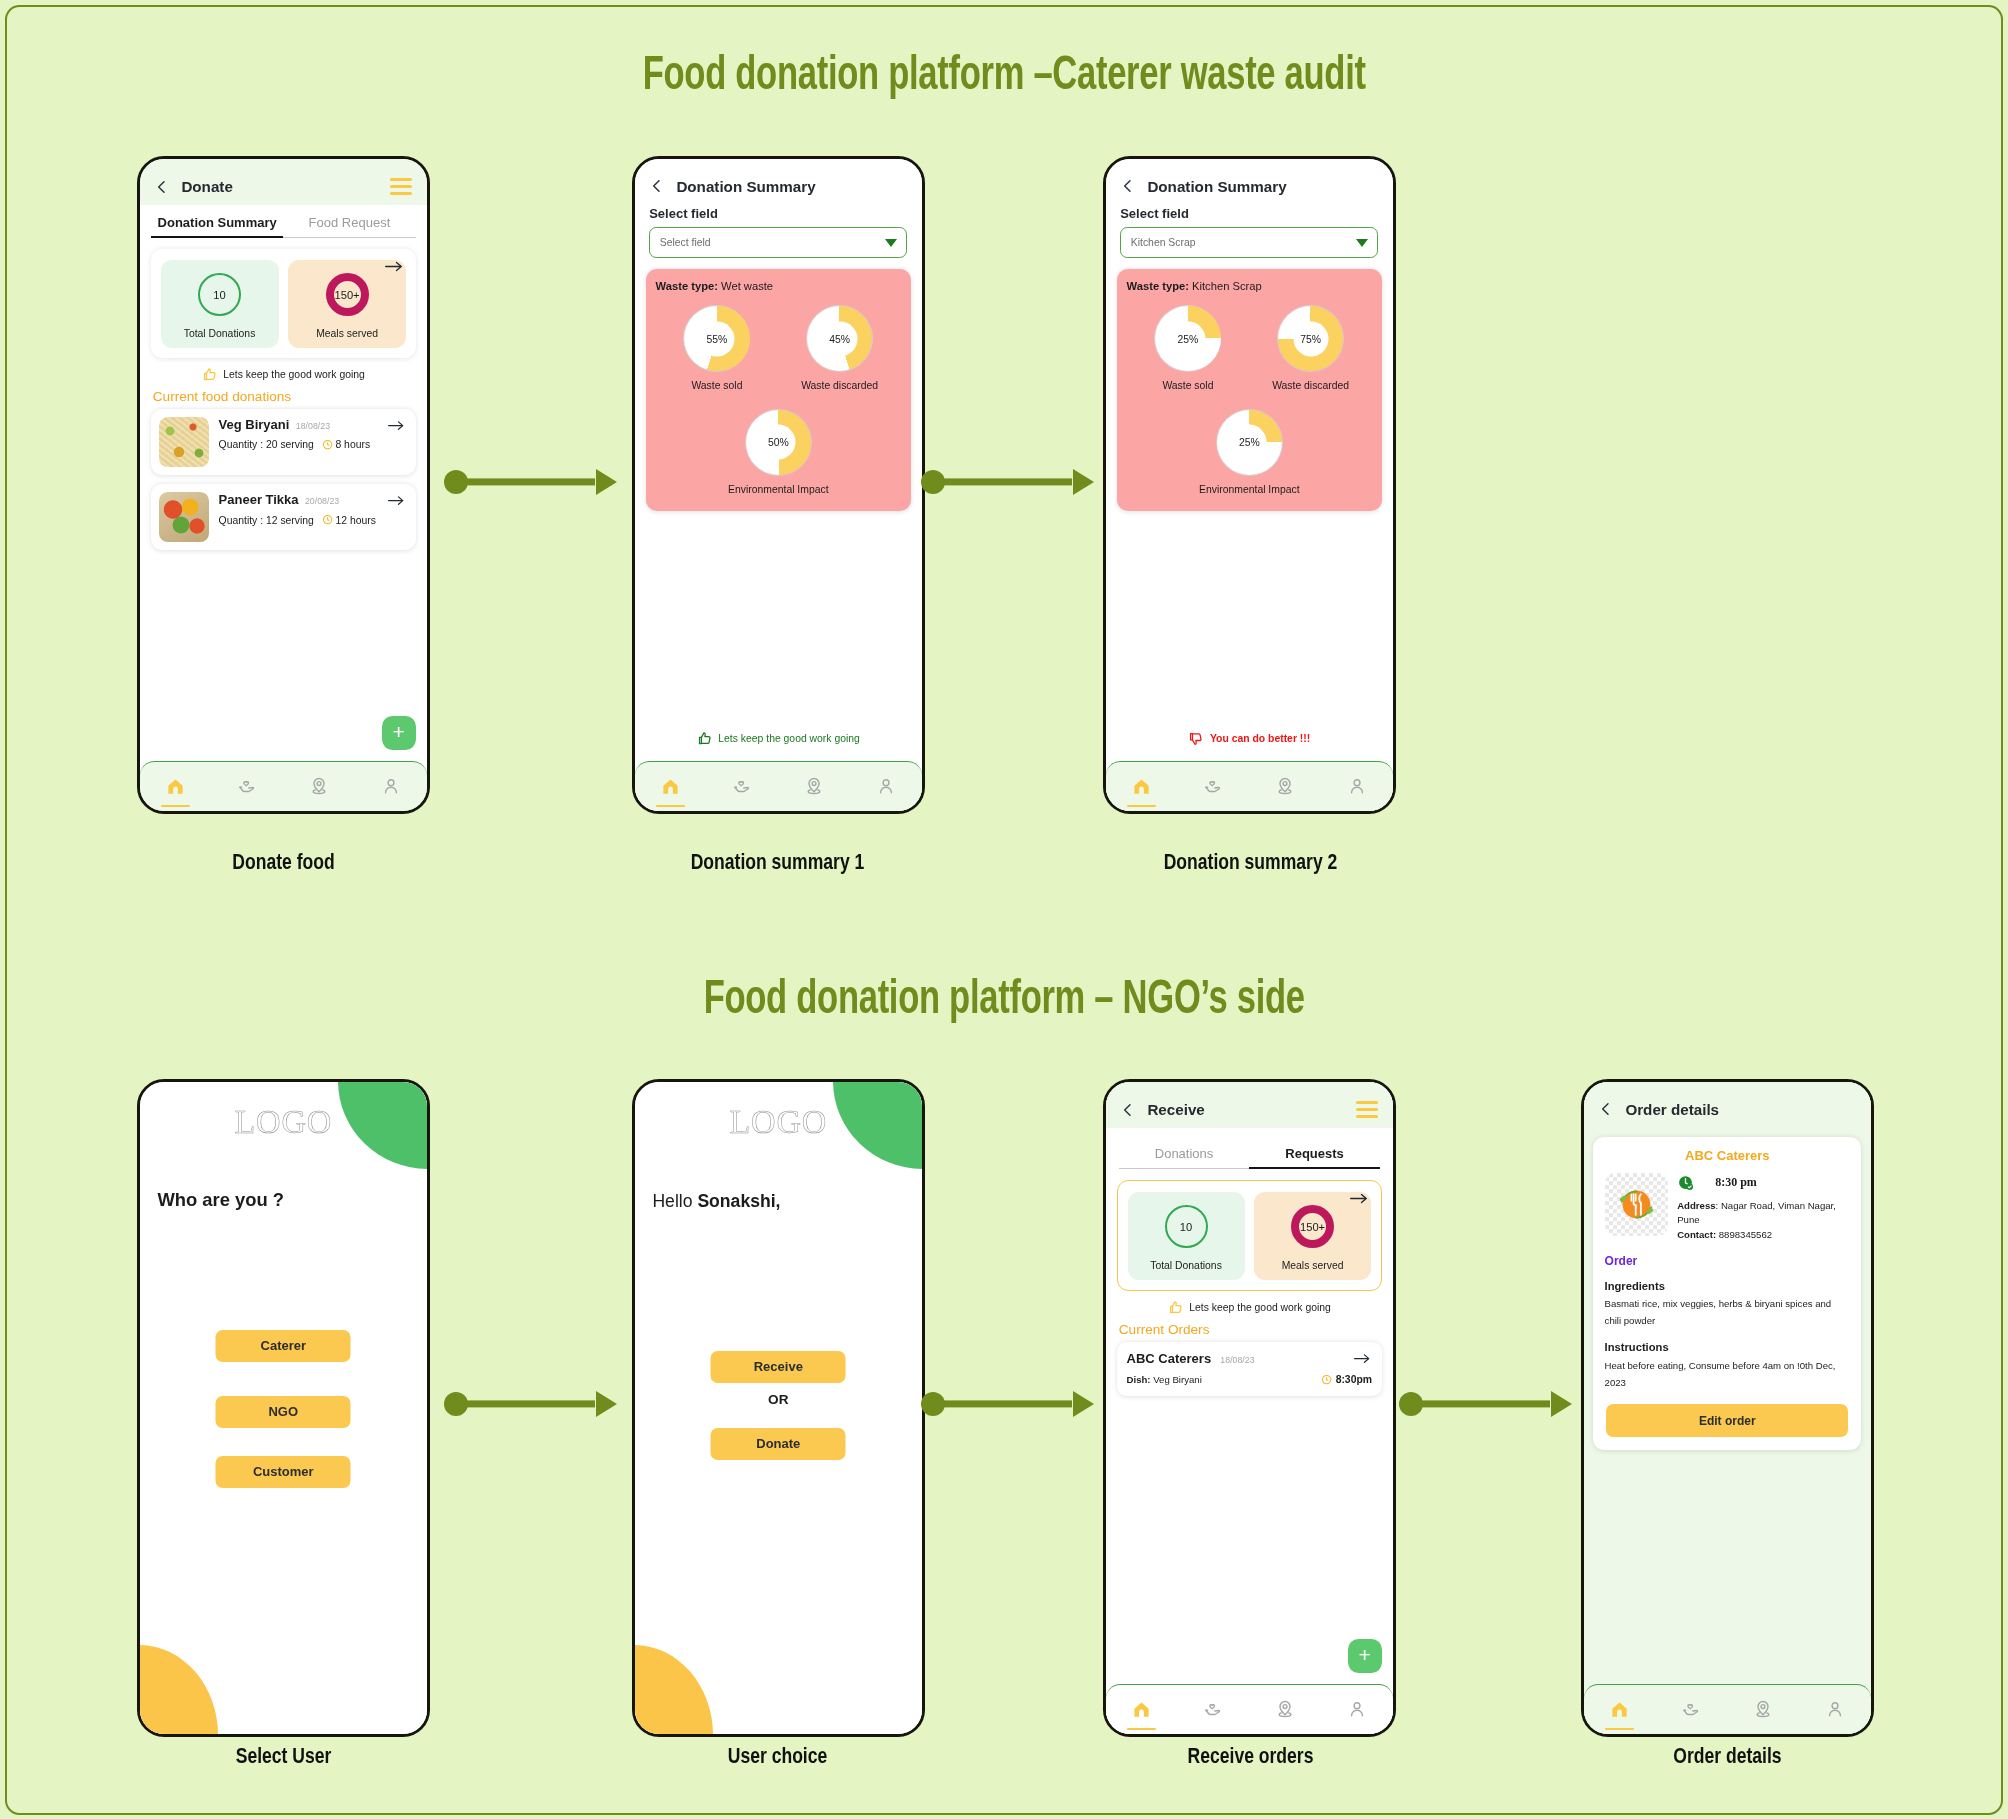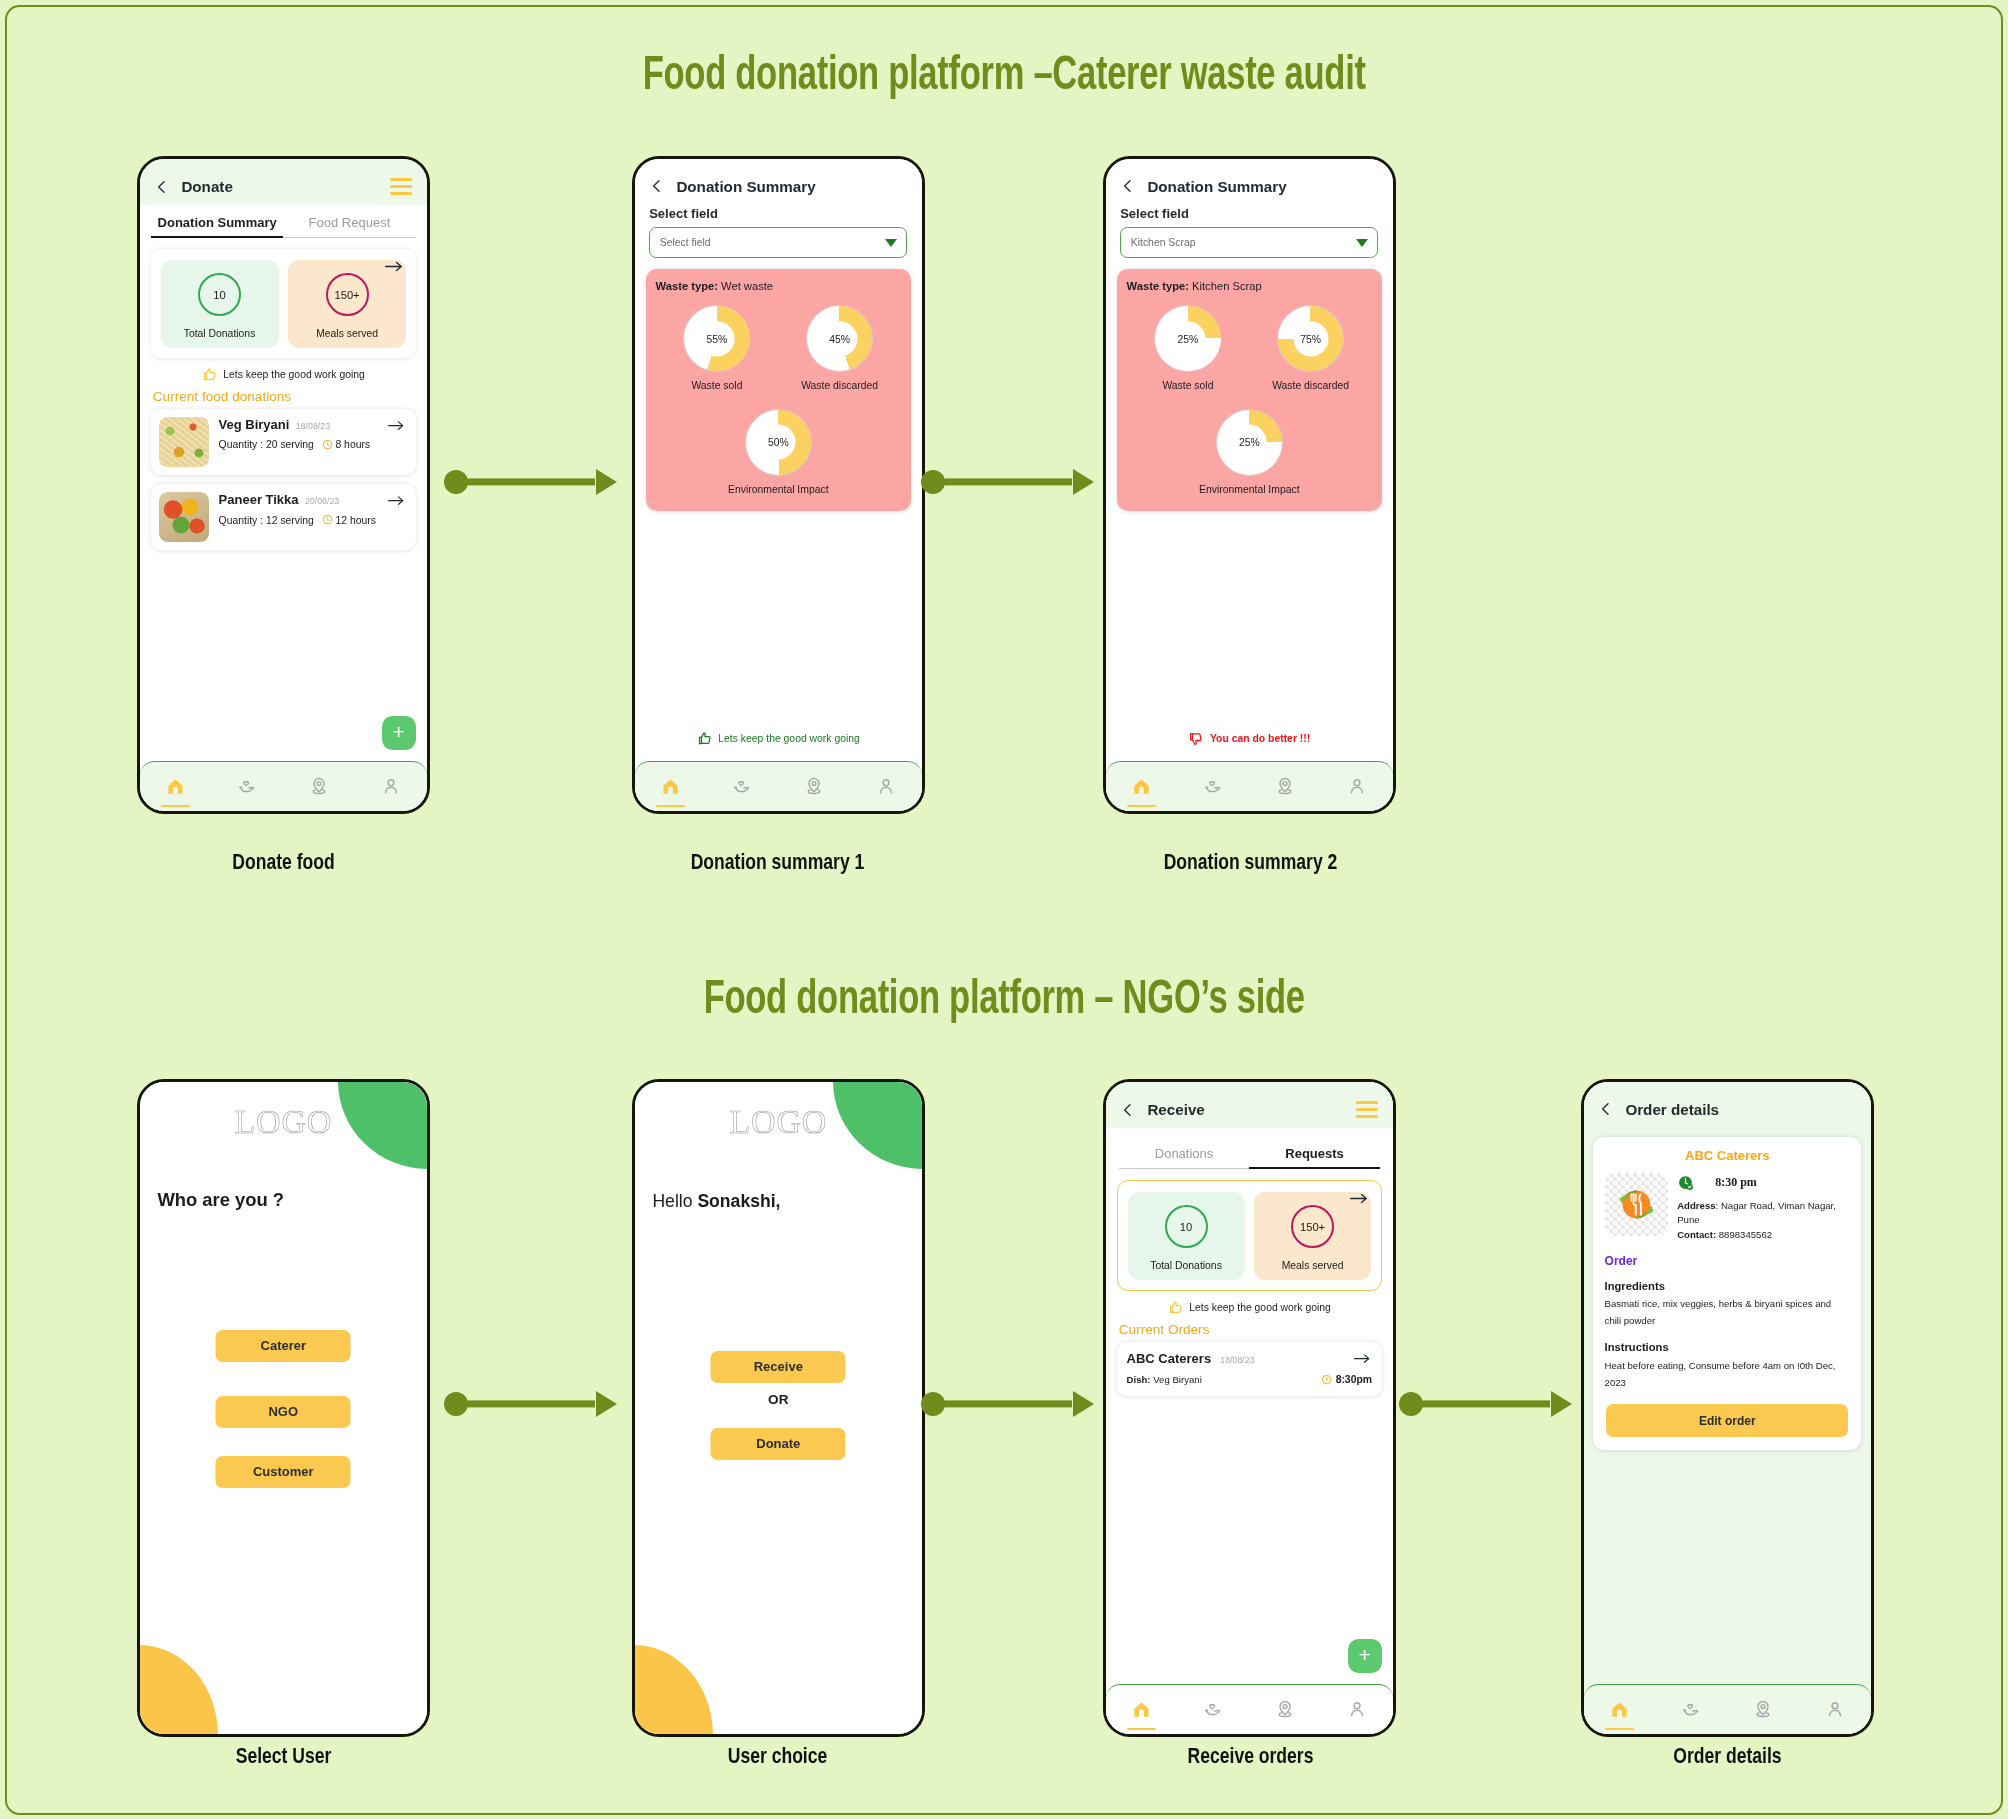--- a/index.html
+++ b/index.html
@@ -77,21 +77,21 @@
   .stat-row { display: flex; gap: 9.6px; }
   .stat-box { flex: 1; border-radius: 11.2px; padding: 13px 4.8px 9.6px 4.8px; text-align: center; }
   .stat-box.green { background: #e7f6ea; }
   .stat-box.orange { background: #fbe7cb; }
   .stat-ring {
     width: 43px; height: 43px; border-radius: 50%; margin: 0 auto 11.2px auto;
     display: flex; align-items: center; justify-content: center;
     font-size: 11.2px; color: #1c1c1c;
   }
   .stat-ring.green { border: 2px solid #33a852; }
-  .stat-ring.orange { border: 2px solid #be185d; }
+  .stat-ring.orange { border: 8px solid #be185d; }
   .stat-label { font-size: 10.4px; color: #1c1c1c; }
   .card-arrow { position: absolute; top: 11.2px; right: 13px; width: 17.6px; height: 13px; }
 
   
   .encourage { display: flex; align-items: center; justify-content: center; gap: 6.4px; padding: 9.6px 0 3.2px 0; font-size: 10.4px; }
   .encourage.dark  { color: #1c1c1c; }
   .encourage.green { color: #1a7a1f; }
   .encourage.red   { color: #f01414; font-weight: bold; }
 
   

